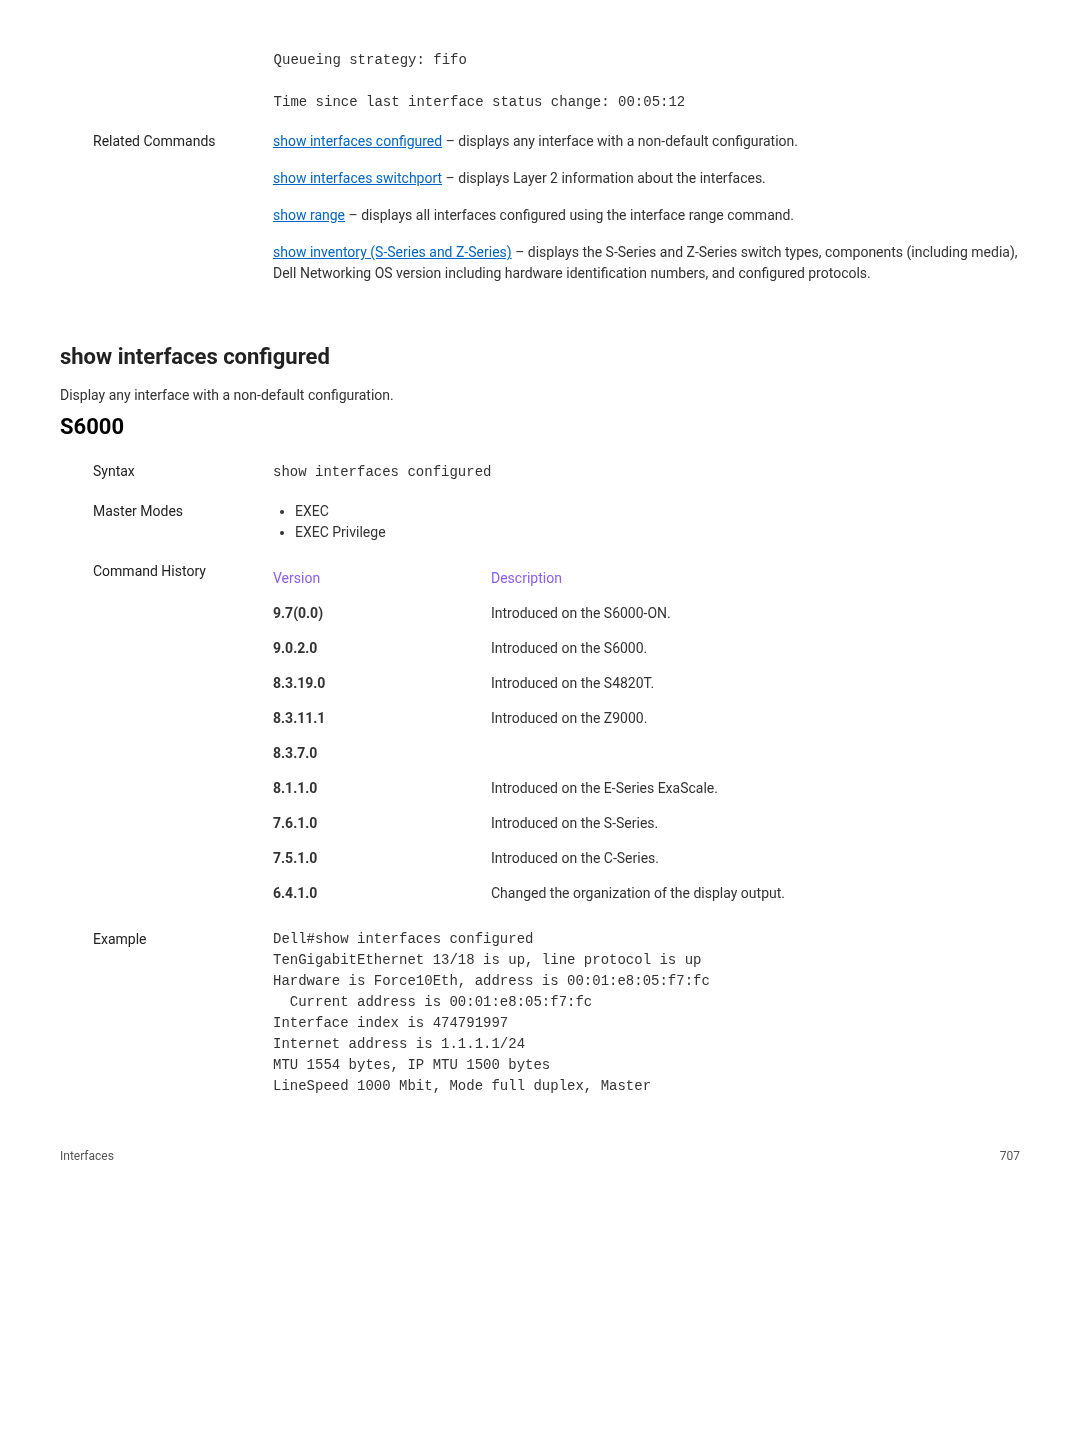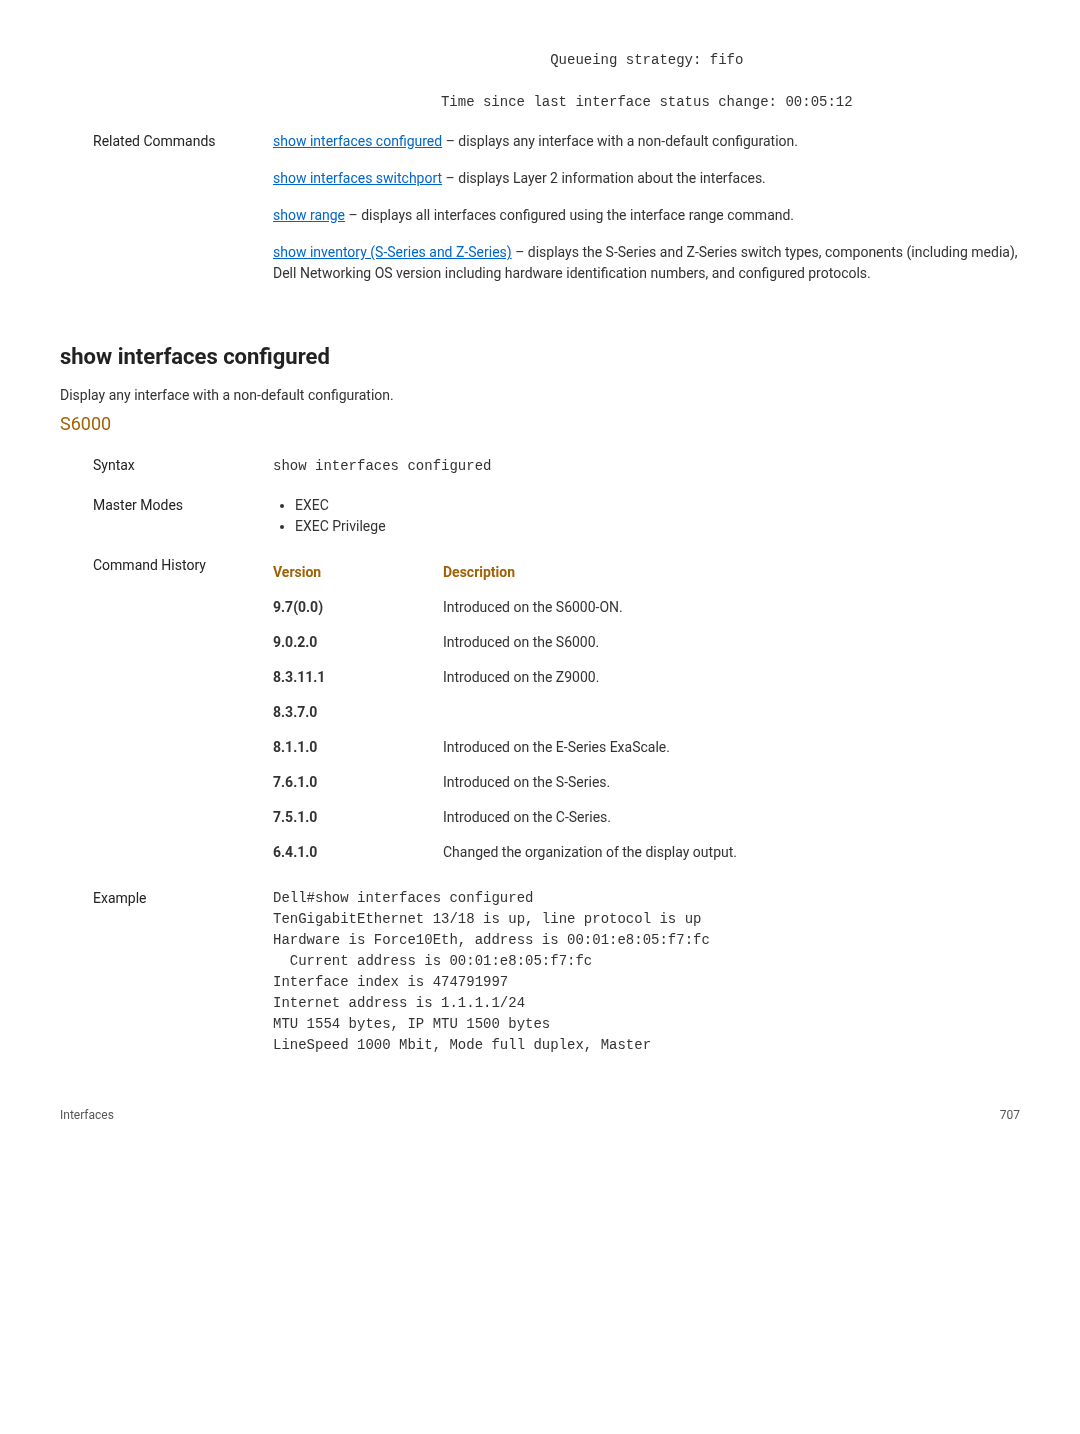--- a/index.html
+++ b/index.html
@@ -41,60 +41,60 @@
       font-weight: 700;
       margin-top: 40px;
       margin-bottom: 12px;
       color: #222;
     }
     .subhead {
       font-size: 14px;
       margin-bottom: 4px;
     }
     .platform {
-      font-size: 18px;
-      font-weight: 400;
+      font-size: 22px;
+      font-weight: 700;
       margin-bottom: 18px;
-      color: #a16207;
+      color: #000000;
     }
     .bullets {
       list-style: disc;
       padding-left: 22px;
     }
     .history-table {
       width: 100%;
     }
     .history-row {
       display: flex;
       padding: 7px 0;
     }
     .history-row .ver {
       width: 170px;
       flex-shrink: 0;
     }
     .history-row .desc {
       flex: 1;
+      margin-left: 48px;
     }
     .history-header {
-      font-weight: 700;
-      color: #a16207;
+      font-weight: 400;
+      color: #8b5cf6;
     }
     .bold { font-weight: 700; }
     .footer {
       margin-top: 50px;
       display: flex;
       justify-content: space-between;
       color: #555;
       font-size: 12px;
       text-align: center;
     }
     .indent-block {
       margin-left: 180px;
       margin-bottom: 18px;
-      text-align: center;
     }
     .para { margin-bottom: 16px; }
   </style>
 </head>
 <body>
 
 <div class="indent-block">
   <pre class="mono">    Queueing strategy: fifo
 
     Time since last interface status change: 00:05:12</pre>
@@ -148,20 +148,24 @@
         <div class="ver">Version</div>
         <div class="desc">Description</div>
       </div>
       <div class="history-row">
         <div class="ver bold">9.7(0.0)</div>
         <div class="desc">Introduced on the S6000-ON.</div>
       </div>
       <div class="history-row">
         <div class="ver bold">9.0.2.0</div>
         <div class="desc">Introduced on the S6000.</div>
+      </div>
+      <div class="history-row">
+        <div class="ver bold">8.3.19.0</div>
+        <div class="desc">Introduced on the S4820T.</div>
       </div>
       <div class="history-row">
         <div class="ver bold">8.3.11.1</div>
         <div class="desc">Introduced on the Z9000.</div>
       </div>
       <div class="history-row">
         <div class="ver bold">8.3.7.0</div>
       </div>
       <div class="history-row">
         <div class="ver bold">8.1.1.0</div>

